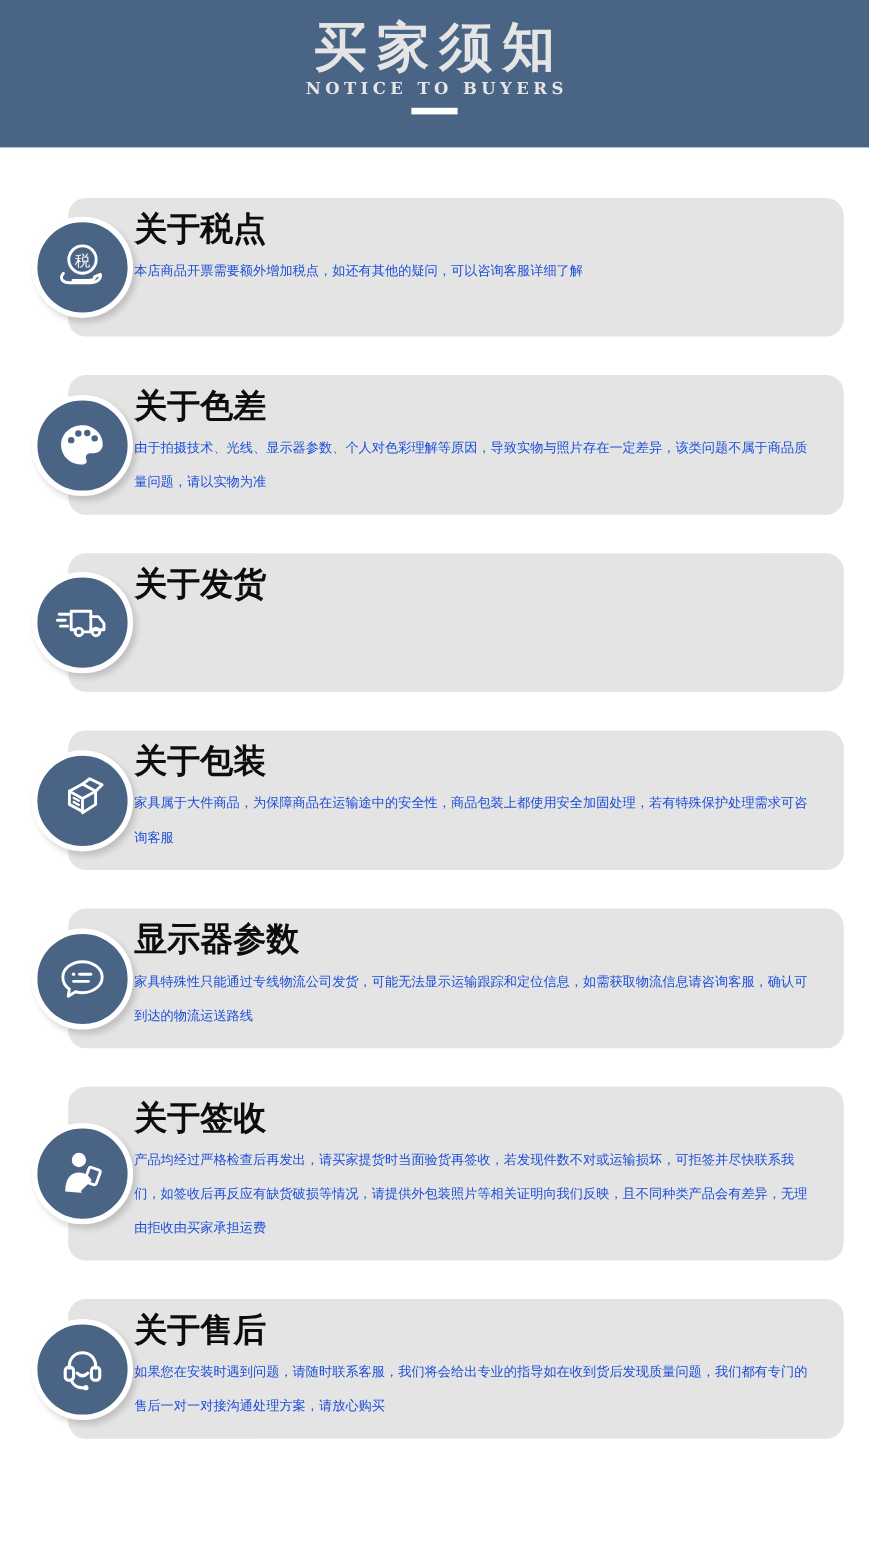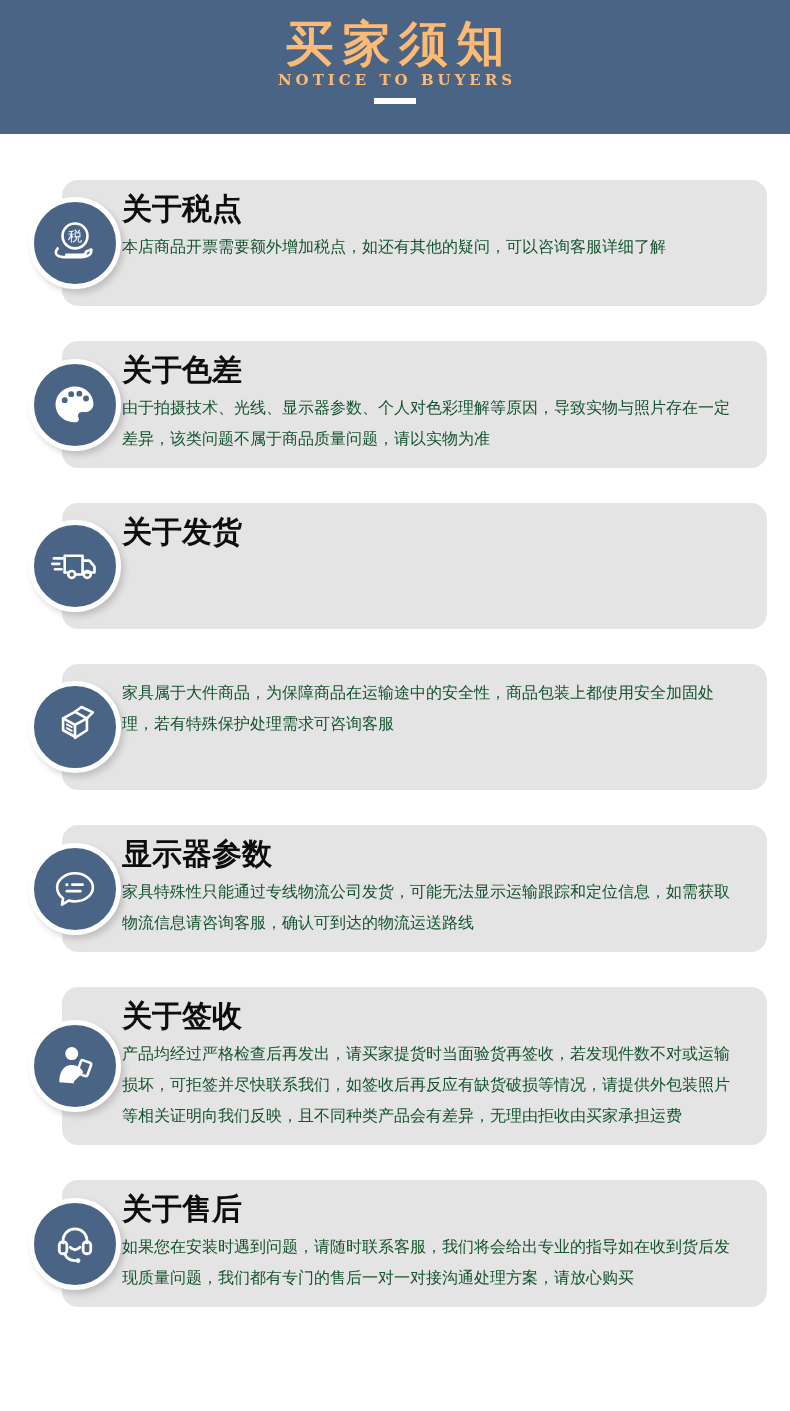--- a/index.html
+++ b/index.html
@@ -7,21 +7,21 @@
     width:790px;height:1411px;
     background:#ffffff;
     font-family:"Liberation Sans","DejaVu Sans",sans-serif;
     overflow:hidden;
   }
   
   .hero{
     height:134px;
     background:#4a6486;
     text-align:center;
-    color:#fdba74;
+    color:#e5e5e5;
   }
   .hero-title{
     margin:0;
     padding-top:16px;
     font-family:"DejaVu Serif","Liberation Serif",serif;
     font-size:48px;
     font-weight:700;
     letter-spacing:9px;
     line-height:54px;
     text-indent:9px; 
@@ -65,23 +65,23 @@
   .badge svg{display:block;}
   .sec-title{
     margin:0 0 6px 0;
     font-size:30px;
     line-height:32px;
     font-weight:700;
     color:#0d0d0d;
   }
   .sec-body{
     margin:0;
-    font-size:16px;
+    font-size:12px;
     line-height:31px;
-    color:#14532d;
+    color:#1d4ed8;
     max-width:617px;
   }
 </style>
 </head>
 <body>
 
 <header class="hero">
   <h1 class="hero-title">买家须知</h1>
   <div class="hero-sub">NOTICE TO BUYERS</div>
   <div class="hero-bar"></div>
@@ -136,20 +136,21 @@
     <div class="badge">
       <svg width="52" height="52" viewBox="0 0 48 48" fill="none" stroke="#fff" stroke-width="2.4" stroke-linecap="round" stroke-linejoin="round">
         <path d="M24 10l11 6-11 6-11-6z"></path>
         <path d="M13 16v11l11 6V22"></path>
         <path d="M35 16v11l-11 7"></path>
         <path d="M24 10l6-4.5 10.5 5L35 16"></path>
         <path d="M16.5 21.5l4.5 2.5" stroke-width="1.8"></path>
         <path d="M16.5 25l4.5 2.5" stroke-width="1.8"></path>
       </svg>
     </div>
+    <h2 class="sec-title">关于包装</h2>
     <p class="sec-body">家具属于大件商品，为保障商品在运输途中的安全性，商品包装上都使用安全加固处理，若有特殊保护处理需求可咨询客服</p>
   </section>
 
   <section class="card">
     <div class="badge">
       <svg width="52" height="52" viewBox="0 0 48 48" fill="none" stroke="#fff" stroke-width="2.4" stroke-linecap="round" stroke-linejoin="round">
         <path d="M24 9.5c9 0 16.5 5.8 16.5 13S33 35.5 24 35.5c-2 0-4-.3-5.8-.8L12 38.5l1-6C9.5 30 7.5 26.5 7.5 22.5c0-7.2 7.5-13 16.5-13z"></path>
         <circle cx="16.5" cy="20" r="1.5" fill="#fff" stroke="none"></circle>
         <path d="M21.5 20h9.5"></path>
         <path d="M16.5 26h12.5"></path>

